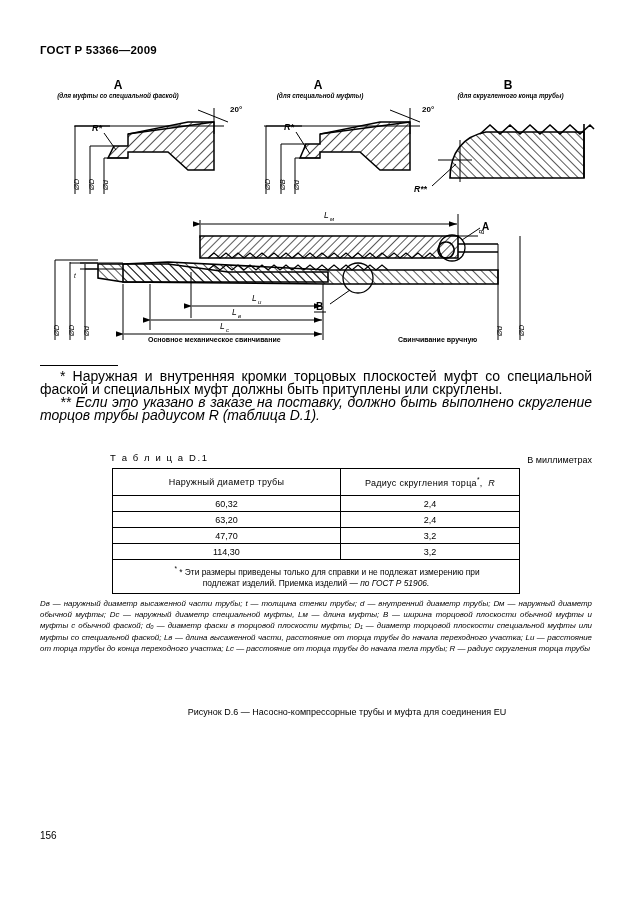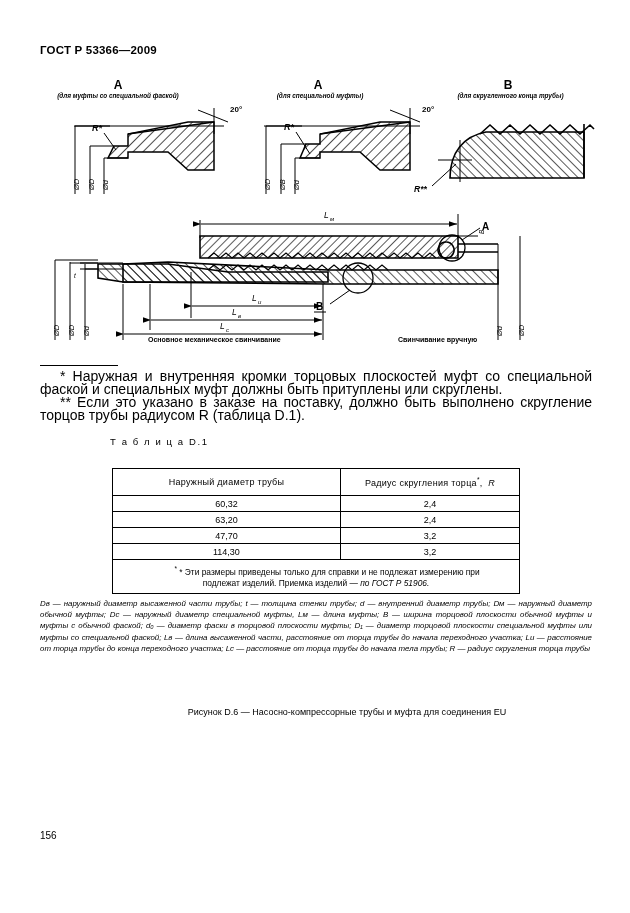--- a/index.html
+++ b/index.html
@@ -34,25 +34,25 @@
 
   
   .footnote-rule{
     position:absolute;left:40px;top:365px;width:78px;height:1px;background:#000;
   }
   .footnotes{
     position:absolute;left:40px;top:370px;width:552px;
     font-size:14px;line-height:12.6px;text-align:justify;
   }
   .footnotes p{margin:0 0 1px 0;text-indent:20px;}
-  .fn-italic{}
+  .fn-italic{font-style:italic;}
 
   
   .table-label{
-    position:absolute;left:110px;top:436px;font-size:9.5px;letter-spacing:1.6px;
+    position:absolute;left:110px;top:452px;font-size:9.5px;letter-spacing:1.6px;
   }
   .table-units{
     position:absolute;left:0;top:455px;width:552px;text-align:right;font-size:9px;
   }
   .tbl-wrap{position:absolute;left:112px;top:468px;width:408px;}
   table.d1{border-collapse:collapse;width:408px;font-size:9px;}
   table.d1 th,table.d1 td{
     border:1px solid #000;text-align:center;padding:3px 2px;font-weight:normal;
   }
   table.d1 thead th{padding:7px 10px;letter-spacing:.3px;}
@@ -270,20 +270,21 @@
     <div style="position:absolute;left:370px;top:258px;font-size:7px;font-weight:bold;">Свинчивание вручную</div>
   </div>
 
   <div class="footnote-rule"></div>
   <div class="footnotes">
     <p>* Наружная и внутренняя кромки торцовых плоскостей муфт со специальной фаской и специальных муфт должны быть притуплены или скруглены.</p>
     <p class="fn-italic">** Если это указано в заказе на поставку, должно быть выполнено скругление торцов трубы  радиусом R (таблица D.1).</p>
   </div>
 
   <div class="table-label">Т а б л и ц а  D.1</div>
+  <div class="table-units" style="left:40px;width:552px;">В миллиметрах</div>
 
   <div class="tbl-wrap">
     <table class="d1">
       <thead>
         <tr>
           <th style="width:56%">Наружный диаметр трубы</th>
           <th style="width:44%">
             <span>Радиус скругления торца</span><span class="sup">*</span>,&nbsp;&nbsp;<span class="ital">R</span>
           </th>
         </tr>

